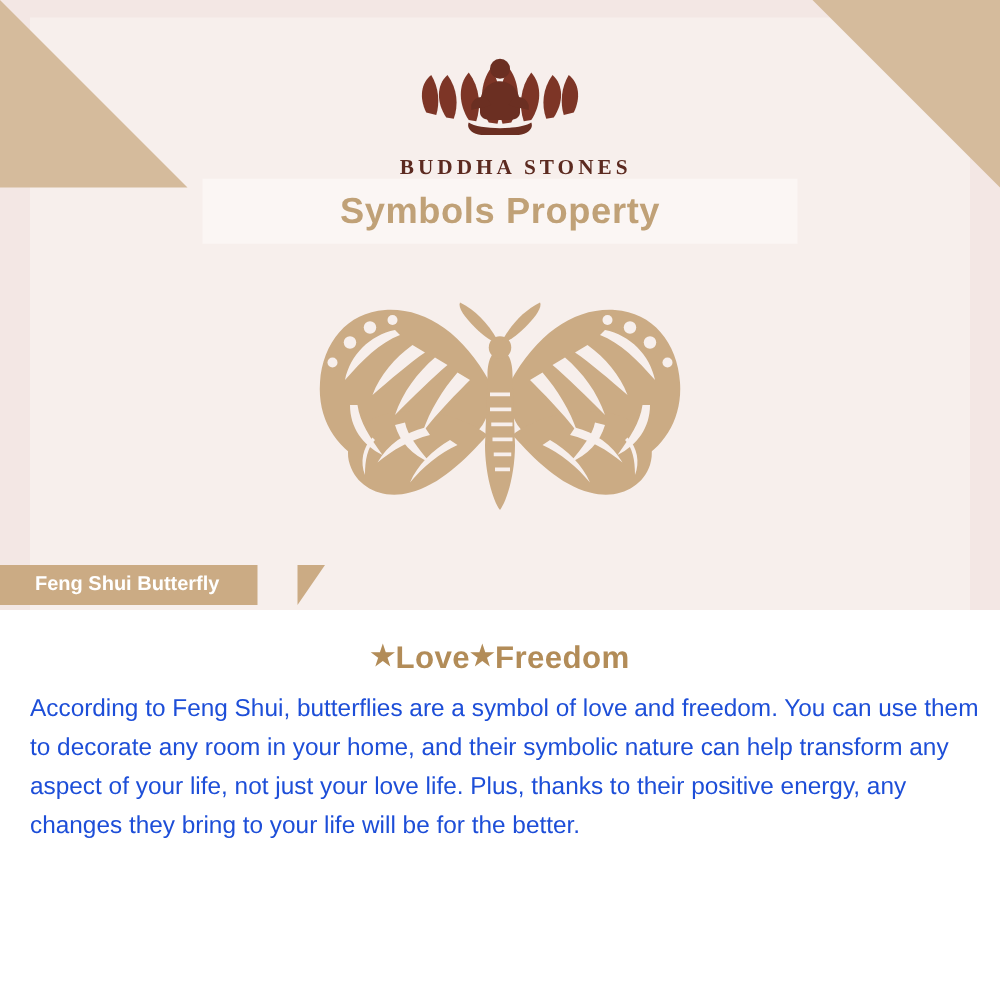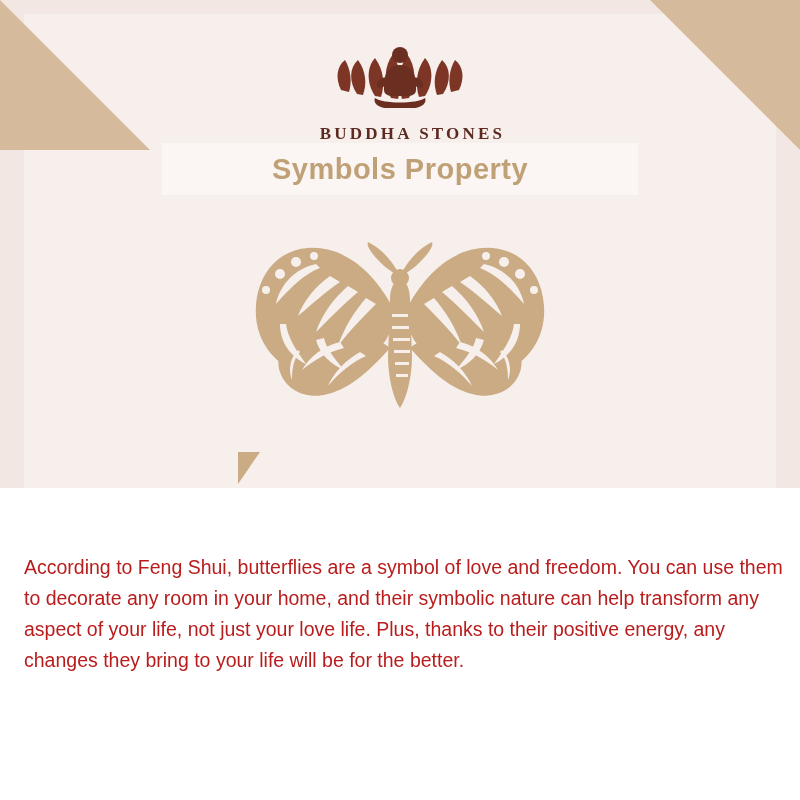--- a/index.html
+++ b/index.html
@@ -170,21 +170,21 @@
   }
 
   
   .body-text {
     position: absolute;
     left: 24px;
     top: 552px;
     width: 760px;
     font-size: 19.5px;
     line-height: 31px;
-    color: #b91c1c;
+    color: #1d4ed8;
     font-family: "Liberation Sans", sans-serif;
     text-align: left;
   }
 </style>
 </head>
 <body>
 
 <div class="page">
 
   <div class="inner-panel"></div>
@@ -283,18 +283,24 @@
         <rect x="172" y="86" width="16" height="3"></rect>
         <rect x="172" y="98" width="17" height="3"></rect>
         <rect x="173" y="110" width="17" height="3"></rect>
         <rect x="174" y="122" width="16" height="3"></rect>
         <rect x="175" y="134" width="14" height="3"></rect>
         <rect x="176" y="146" width="12" height="3"></rect>
       </g>
     </svg>
   </div>
 
+  <div class="ribbon">
+    <span class="ribbon-text">Feng Shui Butterfly</span>
+  </div>
   <div class="ribbon-tail"></div>
 
+  <div class="subtitle">
+    <span class="star">★</span><span>Love</span><span class="star">★</span><span>Freedom</span>
+  </div>
 
   <div class="body-text">According to Feng Shui, butterflies are a symbol of love and freedom. You can use them to decorate any room in your home, and their symbolic nature can help transform any aspect of your life, not just your love life. Plus, thanks to their positive energy, any changes they bring to your life will be for the better.</div>
 
 </div>
 
 </body></html>

